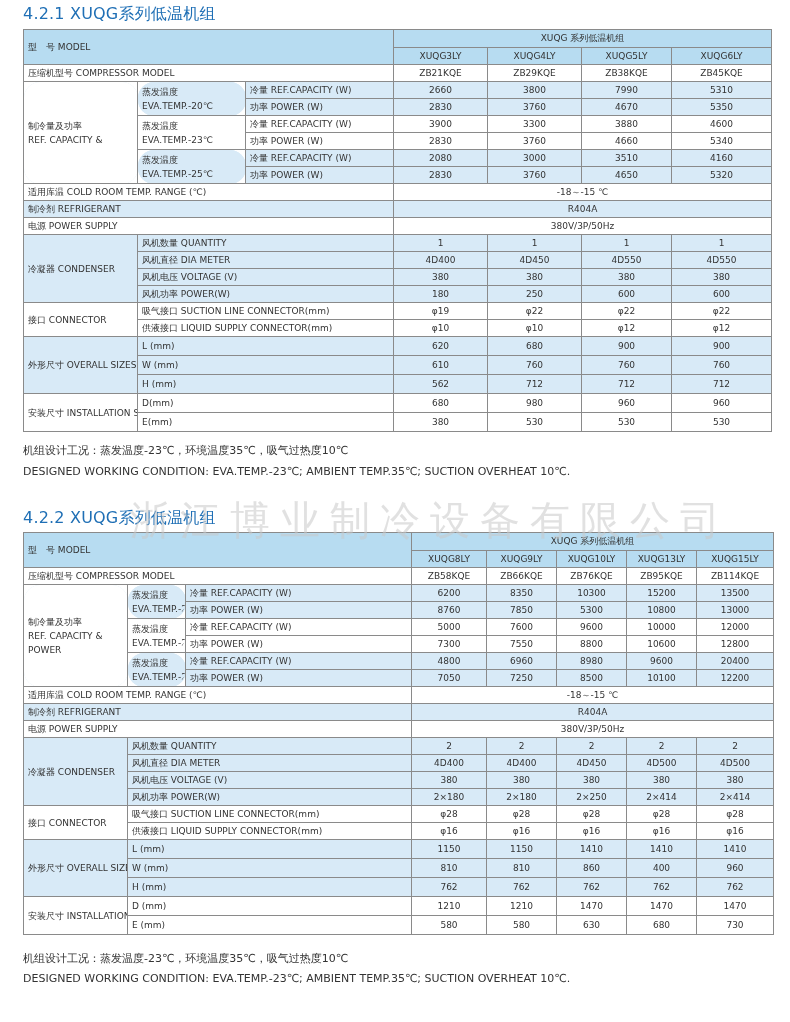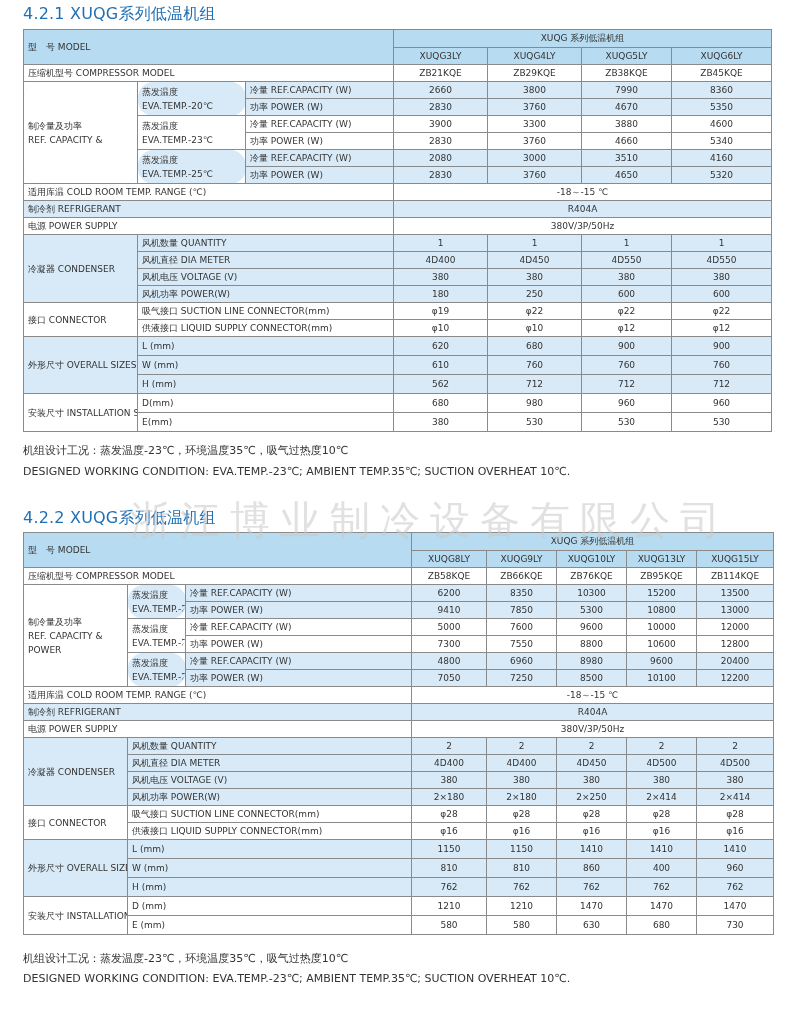--- a/index.html
+++ b/index.html
@@ -53,21 +53,21 @@
         <td class="c">ZB38KQE</td>
         <td class="c">ZB45KQE</td>
       </tr>
       <tr class="blue">
         <td class="multi" rowspan="6" style="background:#fff"><span>制冷量及功率</span><br><span>REF. CAPACITY &amp;</span></td>
         <td class="multi blue" rowspan="2"><span>蒸发温度</span><br><span>EVA.TEMP.-20℃</span></td>
         <td class="blue">冷量 REF.CAPACITY  (W)</td>
         <td class="c blue">2660</td>
         <td class="c blue">3800</td>
         <td class="c blue">7990</td>
-        <td class="c blue">8360</td>
+        <td class="c blue">5310</td>
       </tr>
       <tr class="blue">
         <td class="blue">功率 POWER (W)</td>
         <td class="c blue">2830</td>
         <td class="c blue">3760</td>
         <td class="c blue">4670</td>
         <td class="c blue">5350</td>
       </tr>
       <tr>
         <td class="multi " rowspan="2"><span>蒸发温度</span><br><span>EVA.TEMP.-23℃</span></td>
@@ -237,21 +237,21 @@
         <td class="multi blue" rowspan="2"><span>蒸发温度</span><br><span>EVA.TEMP.-20℃</span></td>
         <td class="blue">冷量 REF.CAPACITY  (W)</td>
         <td class="c blue">6200</td>
         <td class="c blue">8350</td>
         <td class="c blue">10300</td>
         <td class="c blue">15200</td>
         <td class="c blue">13500</td>
       </tr>
       <tr class="blue">
         <td class="blue">功率 POWER (W)</td>
-        <td class="c blue">9410</td>
+        <td class="c blue">8760</td>
         <td class="c blue">7850</td>
         <td class="c blue">5300</td>
         <td class="c blue">10800</td>
         <td class="c blue">13000</td>
       </tr>
       <tr>
         <td class="multi " rowspan="2"><span>蒸发温度</span><br><span>EVA.TEMP.-23℃</span></td>
         <td>冷量 REF.CAPACITY  (W)</td>
         <td class="c ">5000</td>
         <td class="c ">7600</td>

